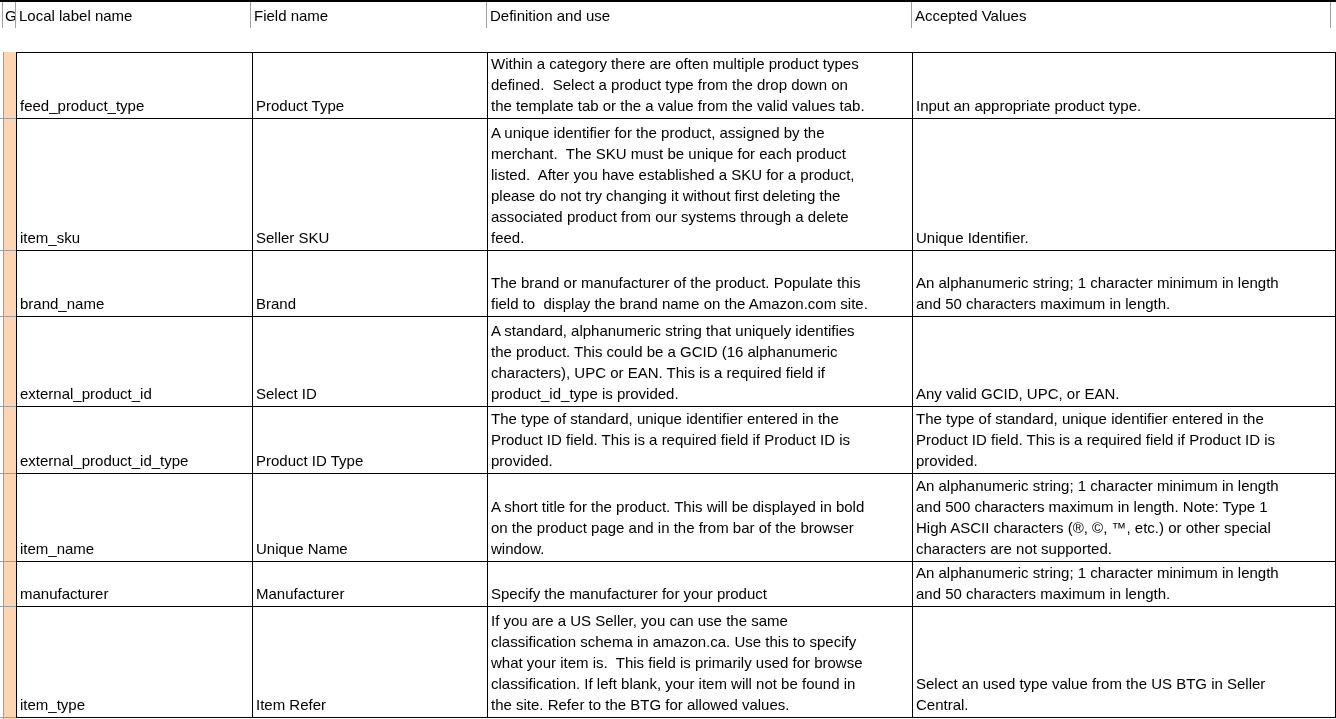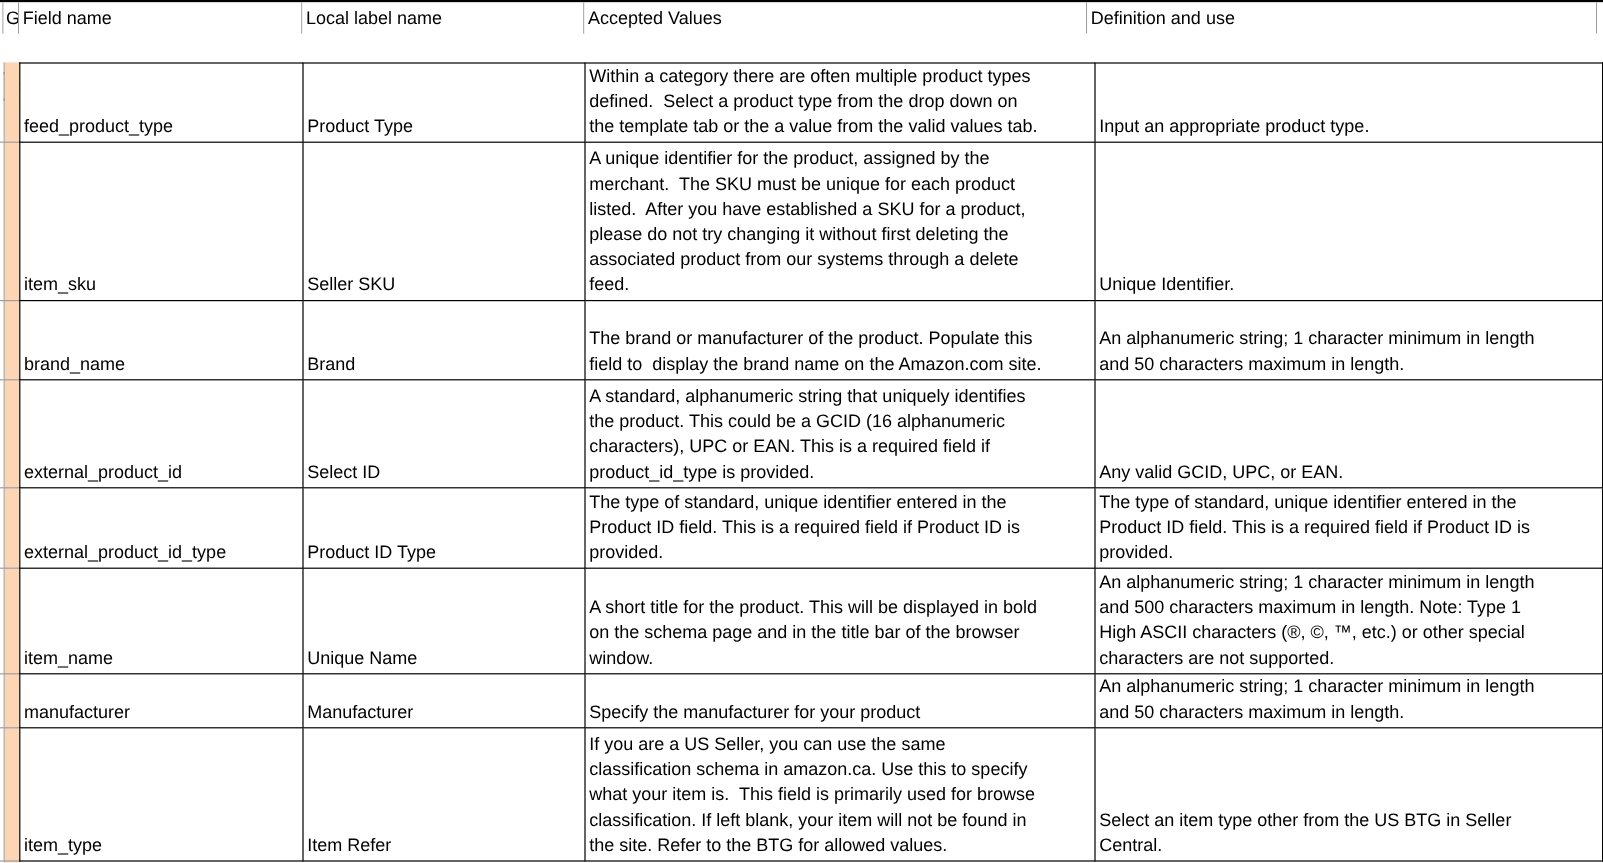--- a/index.html
+++ b/index.html
@@ -73,24 +73,24 @@
 </head>
 <body>
 
 <div id="canvas">
 
   <div class="topline"></div>
 
   <div class="hdr">
     <div class="hc w-sliver"></div>
     <div class="hc w-g">G</div>
+    <div class="hc w-local">Local label name</div>
     <div class="hc w-field">Field name</div>
-    <div class="hc w-local">Local label name</div>
+    <div class="hc w-def">Definition and use</div>
     <div class="hc w-acc">Accepted Values</div>
-    <div class="hc w-def">Definition and use</div>
     <div class="hc w-fill"></div>
   </div>
 
   <div class="required-band">
     <span>Required</span>
   </div>
 
   <div class="gstrip">
     <div class="sliver"></div>
     <div class="vline"></div>
@@ -156,21 +156,21 @@
 Product ID field. This is a required field if Product ID is
 provided.</td>
         <td>The type of standard, unique identifier entered in the
 Product ID field. This is a required field if Product ID is
 provided.</td>
       </tr>
       <tr class="r6">
         <td>item_name</td>
         <td>Unique Name</td>
         <td>A short title for the product. This will be displayed in bold
-on the schema page and in the title bar of the browser
+on the product page and in the from bar of the browser
 window.</td>
         <td>An alphanumeric string; 1 character minimum in length
 and 500 characters maximum in length. Note: Type 1
 High ASCII characters (®, ©, ™, etc.) or other special
 characters are not supported.</td>
       </tr>
       <tr class="r7">
         <td>manufacturer</td>
         <td>Manufacturer</td>
         <td>Specify the manufacturer for your product</td>
@@ -178,19 +178,19 @@
 and 50 characters maximum in length.</td>
       </tr>
       <tr class="r8">
         <td>item_type</td>
         <td>Item Refer</td>
         <td>If you are a US Seller, you can use the same
 classification schema in amazon.ca. Use this to specify
 what your item is.  This field is primarily used for browse
 classification. If left blank, your item will not be found in
 the site. Refer to the BTG for allowed values.</td>
-        <td>Select an item type other from the US BTG in Seller
+        <td>Select an used type value from the US BTG in Seller
 Central.</td>
       </tr>
     </tbody>
   </table>
 
 </div>
 
 </body></html>

